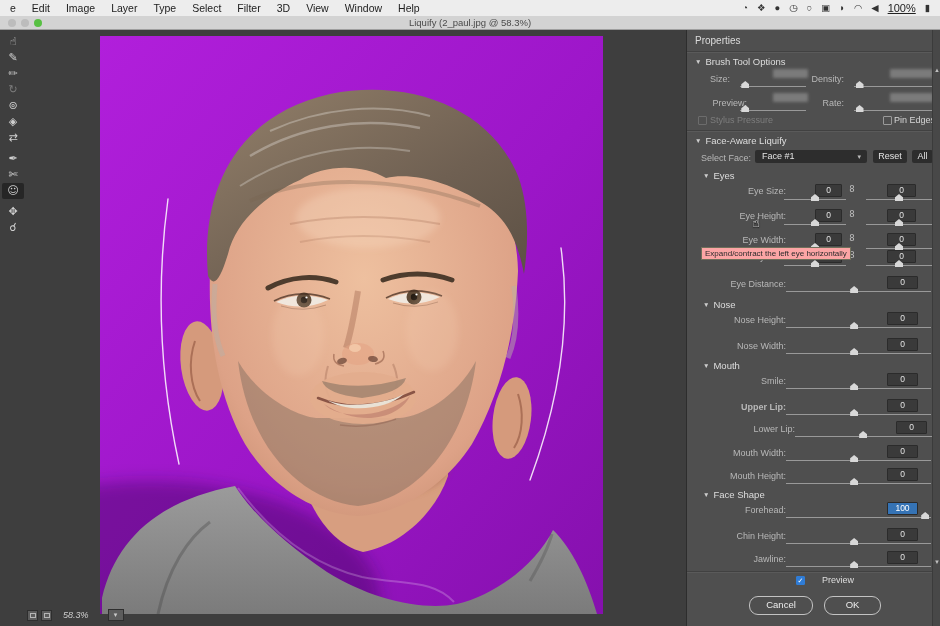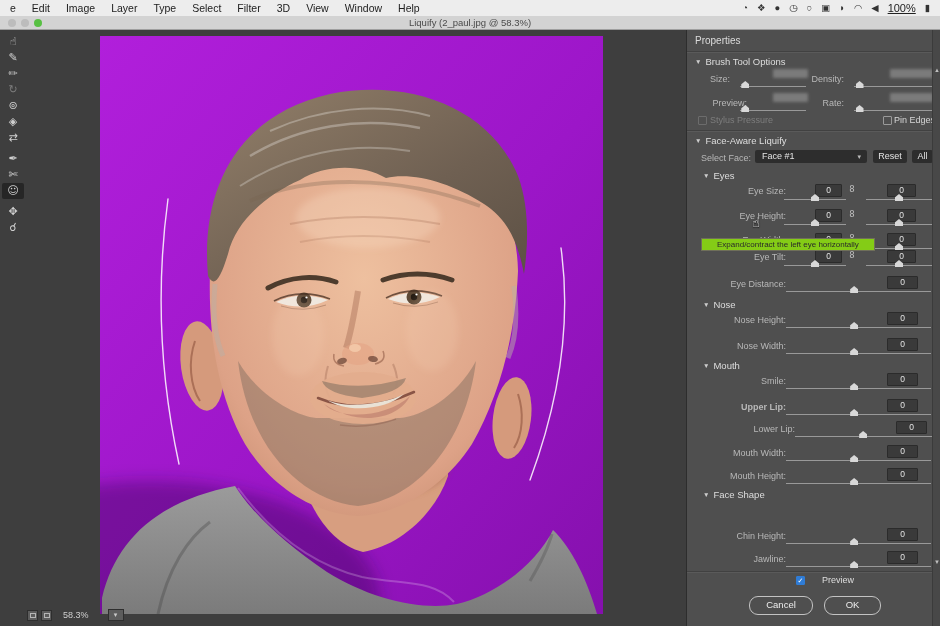--- a/index.html
+++ b/index.html
@@ -34,21 +34,21 @@
   .tool .tool-glyph{font-family:"DejaVu Sans",sans-serif;font-size:11px;color:#cfcfcf;line-height:16px;}
   .tool.dim .tool-glyph{color:#7d7d7d;}
   .tool.selected{background:#262626;}
   .tool.gap{margin-top:5px;}
 
   
   .canvas{position:absolute;left:100px;top:36px;width:503px;height:578px;z-index:5;}
   .canvas svg{display:block;}
 
   
-  .zoomctl{position:absolute;left:27px;top:609px;display:flex;align-items:center;gap:3px;z-index:12;}
+  .zoomctl{position:absolute;left:27px;top:609px;display:flex;align-items:center;gap:3px;z-index:12;font-style:italic;}
   .zbtn{width:9px;height:9px;background:#5c5c5c;border:1px solid #2e2e2e;display:flex;
         align-items:center;justify-content:center;}
   .mini-sq{width:4px;height:3px;border:1px solid #b5b5b5;display:block;}
   .zpct{color:#cfcfcf;font-size:9px;margin:0 4px 0 8px;}
   .zdd{width:14px;height:10px;background:#5c5c5c;border:1px solid #2e2e2e;color:#c9c9c9;
        font-size:7px;text-align:center;line-height:9px;margin-left:12px;}
 
   
   .panel{position:absolute;left:686px;top:29px;width:254px;height:597px;background:#4f4f4f;
          border-left:1px solid #2d2d2d;z-index:20;font-size:9px;color:#bdbdbd;}
@@ -73,22 +73,22 @@
               text-align:center;}
   .cblabel{position:absolute;white-space:nowrap;}
   .cblabel.dim{color:#7d7d7d;}
   .dd{position:absolute;background:#2d2d2d;border-radius:2px;color:#e4e4e4;font-size:9px;
       line-height:13px;padding-left:7px;}
   .dd .caret{position:absolute;right:6px;top:0;font-size:7px;color:#bbb;}
   .pbtn{position:absolute;background:#2d2d2d;border-radius:2px;color:#e4e4e4;font-size:9px;
         line-height:13px;text-align:center;}
   .pill{position:absolute;height:17px;border:1px solid #c3c3c3;border-radius:9px;background:transparent;
         color:#ececec;font-size:9.5px;line-height:16px;text-align:center;}
-  .tooltip{position:absolute;left:14px;top:209px;background:#84cc16;border:1px solid #6f6f5a;
-           color:#2a2a2a;font-size:8px;line-height:11px;padding:0 15px;white-space:nowrap;z-index:30;}
+  .tooltip{position:absolute;left:14px;top:218px;background:#fca5a5;border:1px solid #6f6f5a;
+           color:#2a2a2a;font-size:8px;line-height:11px;padding:0 3px;white-space:nowrap;z-index:30;}
   .scrollbar{position:absolute;right:0;top:0;width:8px;height:597px;background:#484848;
              border-left:1px solid #3b3b3b;}
   .sb-arrow{position:absolute;left:0;width:8px;text-align:center;font-size:6px;color:#bfbfbf;}
   .drow,.srow{position:absolute;left:0;right:0;height:24px;}
 
   
   .cursor{position:absolute;left:752px;top:215px;z-index:60;font-family:"DejaVu Sans",sans-serif;
           font-size:13px;color:#fff;text-shadow:0 0 2px #000,0 1px 1px #000;}
 </style>
 </head>
@@ -425,20 +425,27 @@
           <span class="thumb" style="left: 47%;"></span>
         </div>
       </div>
       <div class="srow" style="top: 439px;">
         <span class="rlabel" style="top: 3px;">Mouth Height:</span>
         <span class="vbox" style="left: 200px; top: 0px; width: 29px;">0</span>
         <div class="track" style="left: 99px; top: 15px; width: 145px;">
           <span class="thumb" style="left: 47%;"></span>
         </div>
       </div>
+      <div class="srow" style="top: 473px;">
+        <span class="rlabel" style="top: 3px;">Forehead:</span>
+        <span class="vbox sel" style="left: 200px; top: 0px; width: 29px;">100</span>
+        <div class="track" style="left: 99px; top: 15px; width: 145px;">
+          <span class="thumb" style="left: 96%;"></span>
+        </div>
+      </div>
       <div class="srow" style="top: 499px;">
         <span class="rlabel" style="top: 3px;">Chin Height:</span>
         <span class="vbox" style="left: 200px; top: 0px; width: 29px;">0</span>
         <div class="track" style="left: 99px; top: 15px; width: 145px;">
           <span class="thumb" style="left: 47%;"></span>
         </div>
       </div>
       <div class="srow" style="top: 522px;">
         <span class="rlabel" style="top: 3px;">Jawline:</span>
         <span class="vbox" style="left: 200px; top: 0px; width: 29px;">0</span>

